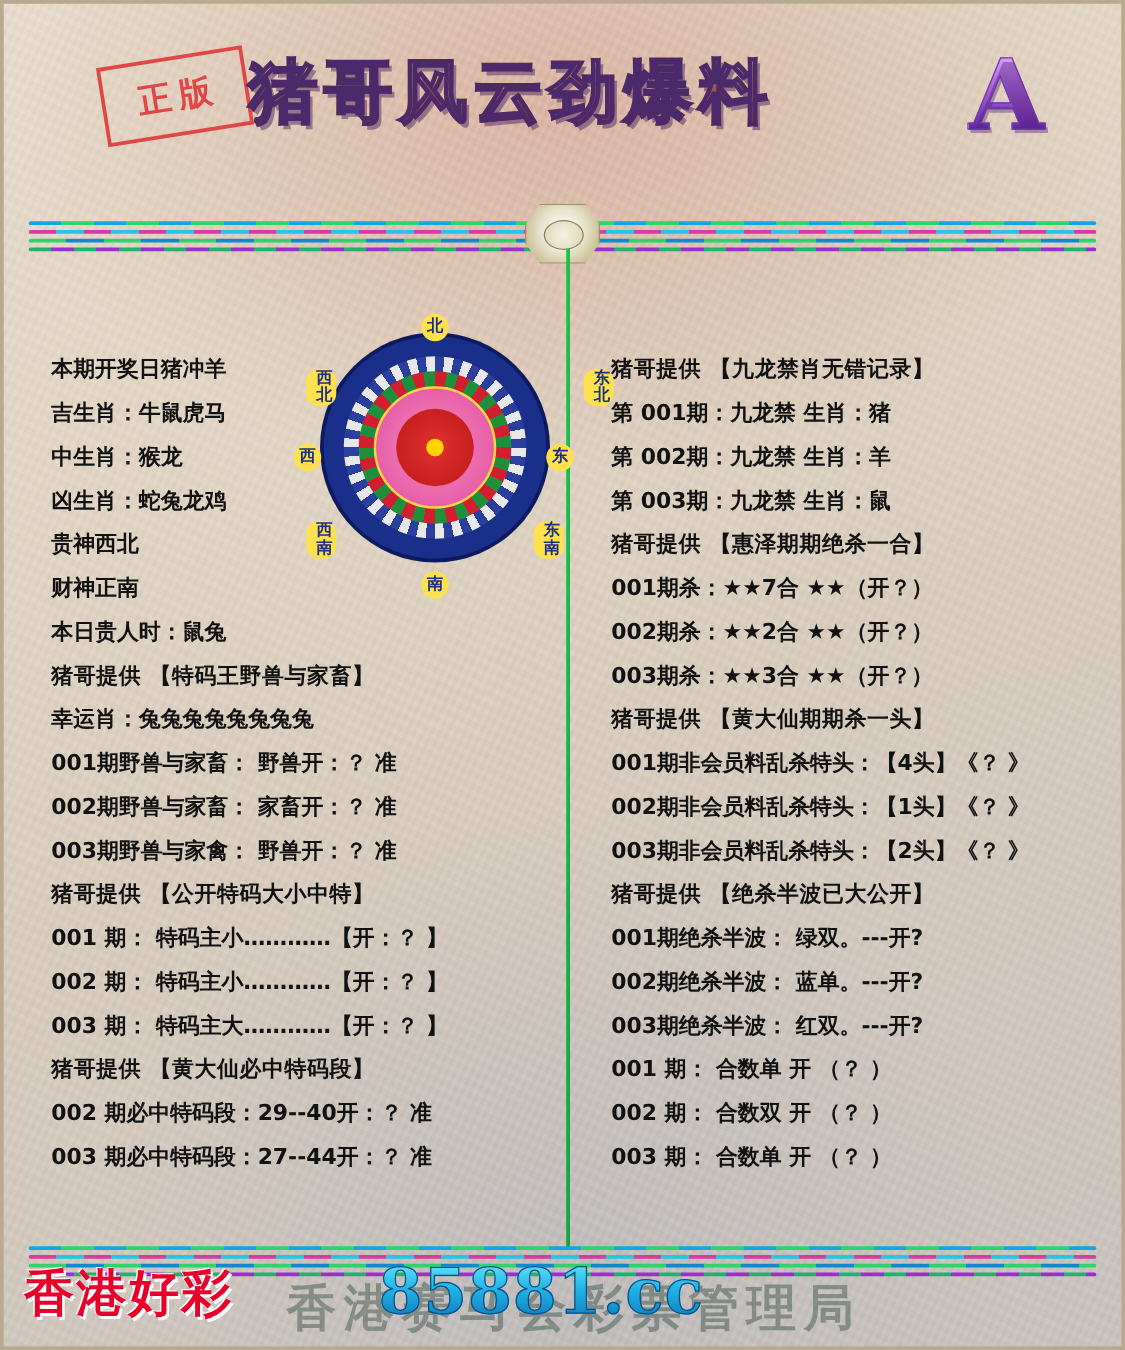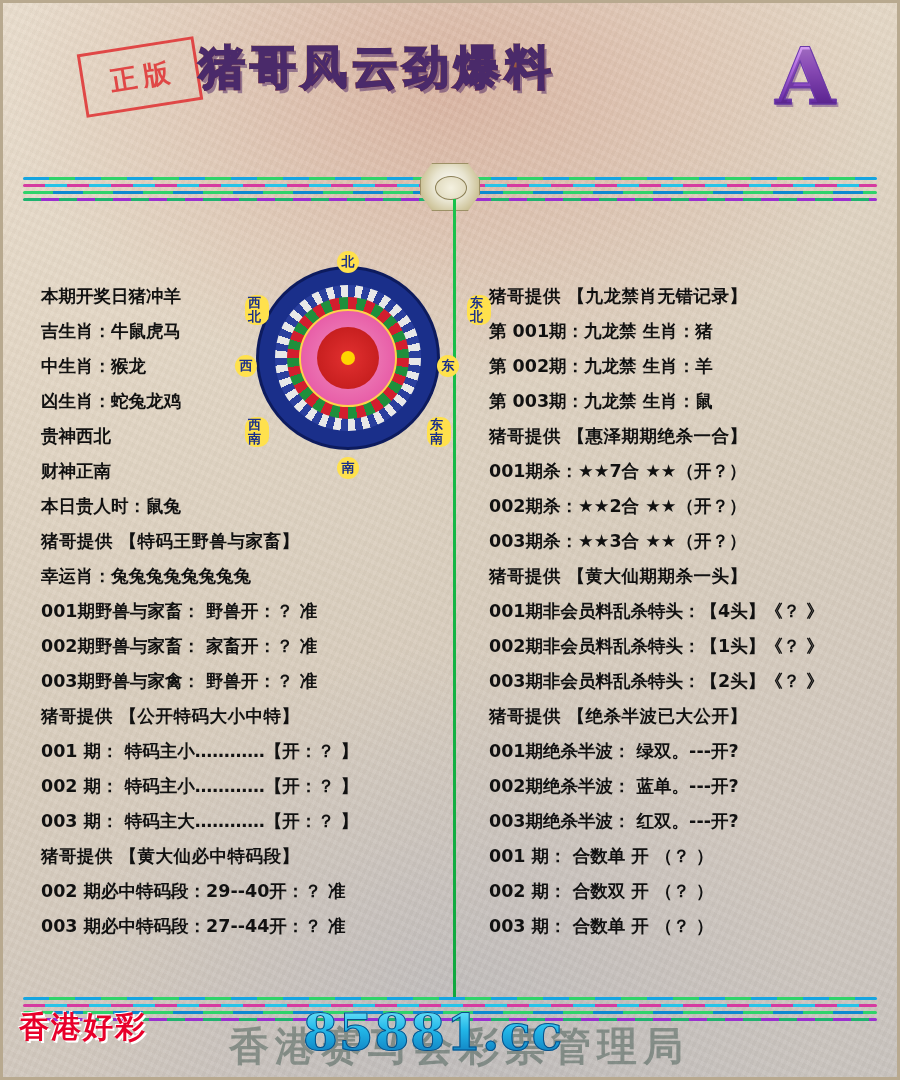--- a/index.html
+++ b/index.html
@@ -54,21 +54,21 @@
     font-weight: bold;
     letter-spacing: 6px;
     font-family: "DejaVu Serif", "Liberation Serif", serif;
     text-indent: 6px;
     opacity: 0.92;
   }
   .title-main {
     position: absolute;
     left: 196px;
     top: 34px;
-    font-size: 46px;
+    font-size: 55px;
     font-weight: bold;
     letter-spacing: 5px;
     font-family: "DejaVu Serif", "Liberation Serif", serif;
     background: linear-gradient(180deg, #ffe98a 0%, #f5b942 30%, #e07c1e 55%, #a83a12 85%);
     -webkit-background-clip: text;
     background-clip: text;
     color: transparent;
     -webkit-text-stroke: 2px #4a2a6a;
     text-shadow: 3px 4px 0 rgba(60,20,90,0.45);
   }
@@ -204,21 +204,21 @@
   }
   .compass .dir2 {
     position: absolute;
     font-size: 13px;
     font-weight: bold;
     color: #1a2f8a;
     background: #ffe14d;
     border-radius: 10px;
     padding: 1px 3px;
     line-height: 14px;
-    text-align: left;
+    text-align: right;
     width: 18px;
   }
   .d-n  { left: 106px; top: 0px; }
   .d-s  { left: 106px; top: 206px; }
   .d-e  { left: 206px; top: 104px; }
   .d-w  { left: 4px;   top: 104px; }
   .d-ne { left: 196px; top: 44px; margin-left: 40px; }
   .d-nw { left: 14px;  top: 44px; }
   .d-se { left: 196px; top: 166px; }
   .d-sw { left: 14px;  top: 166px; }
@@ -243,21 +243,21 @@
   }
   .col .row.head {
     letter-spacing: 0.5px;
   }
 
   
   .footer-red {
     position: absolute;
     left: 16px;
     top: 1004px;
-    font-size: 30px;
+    font-size: 40px;
     font-weight: bold;
     font-family: "DejaVu Serif", "Liberation Serif", serif;
     color: #e8002a;
     text-shadow: 2px 2px 0 #fff, -1px -1px 0 #fff;
     letter-spacing: 2px;
   }
   .footer-num {
     position: absolute;
     left: 300px;
     top: 1000px;

